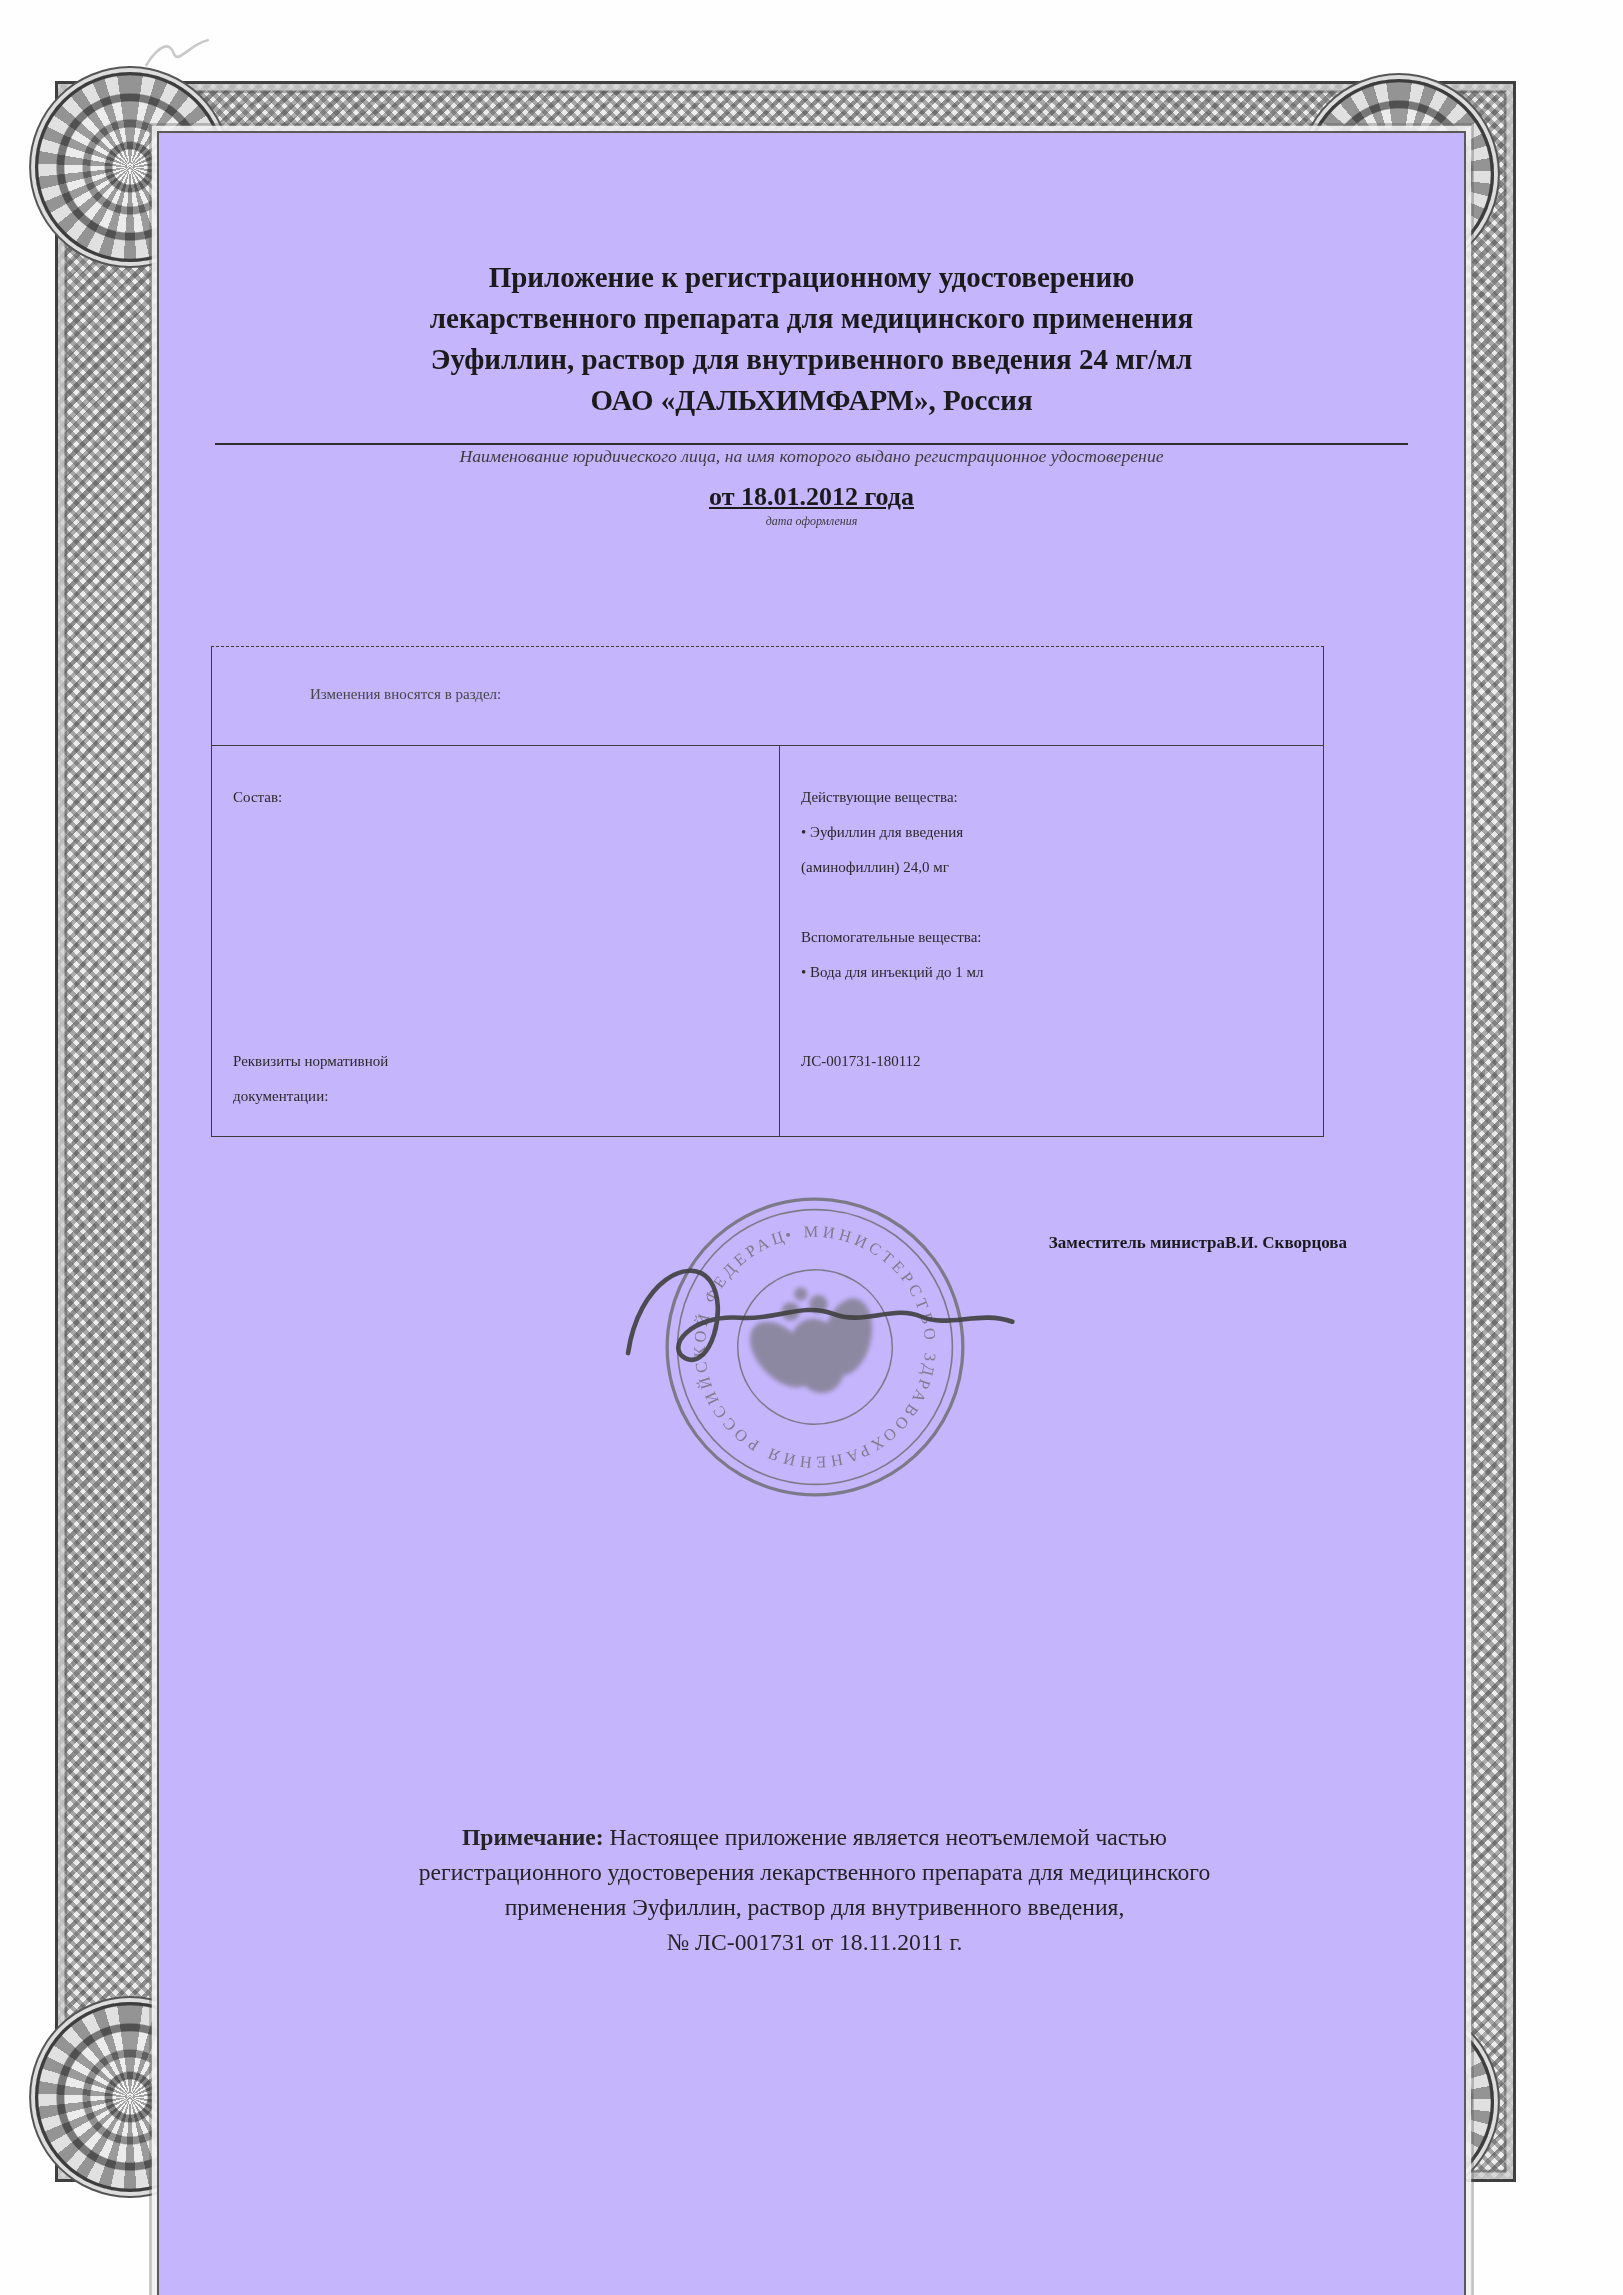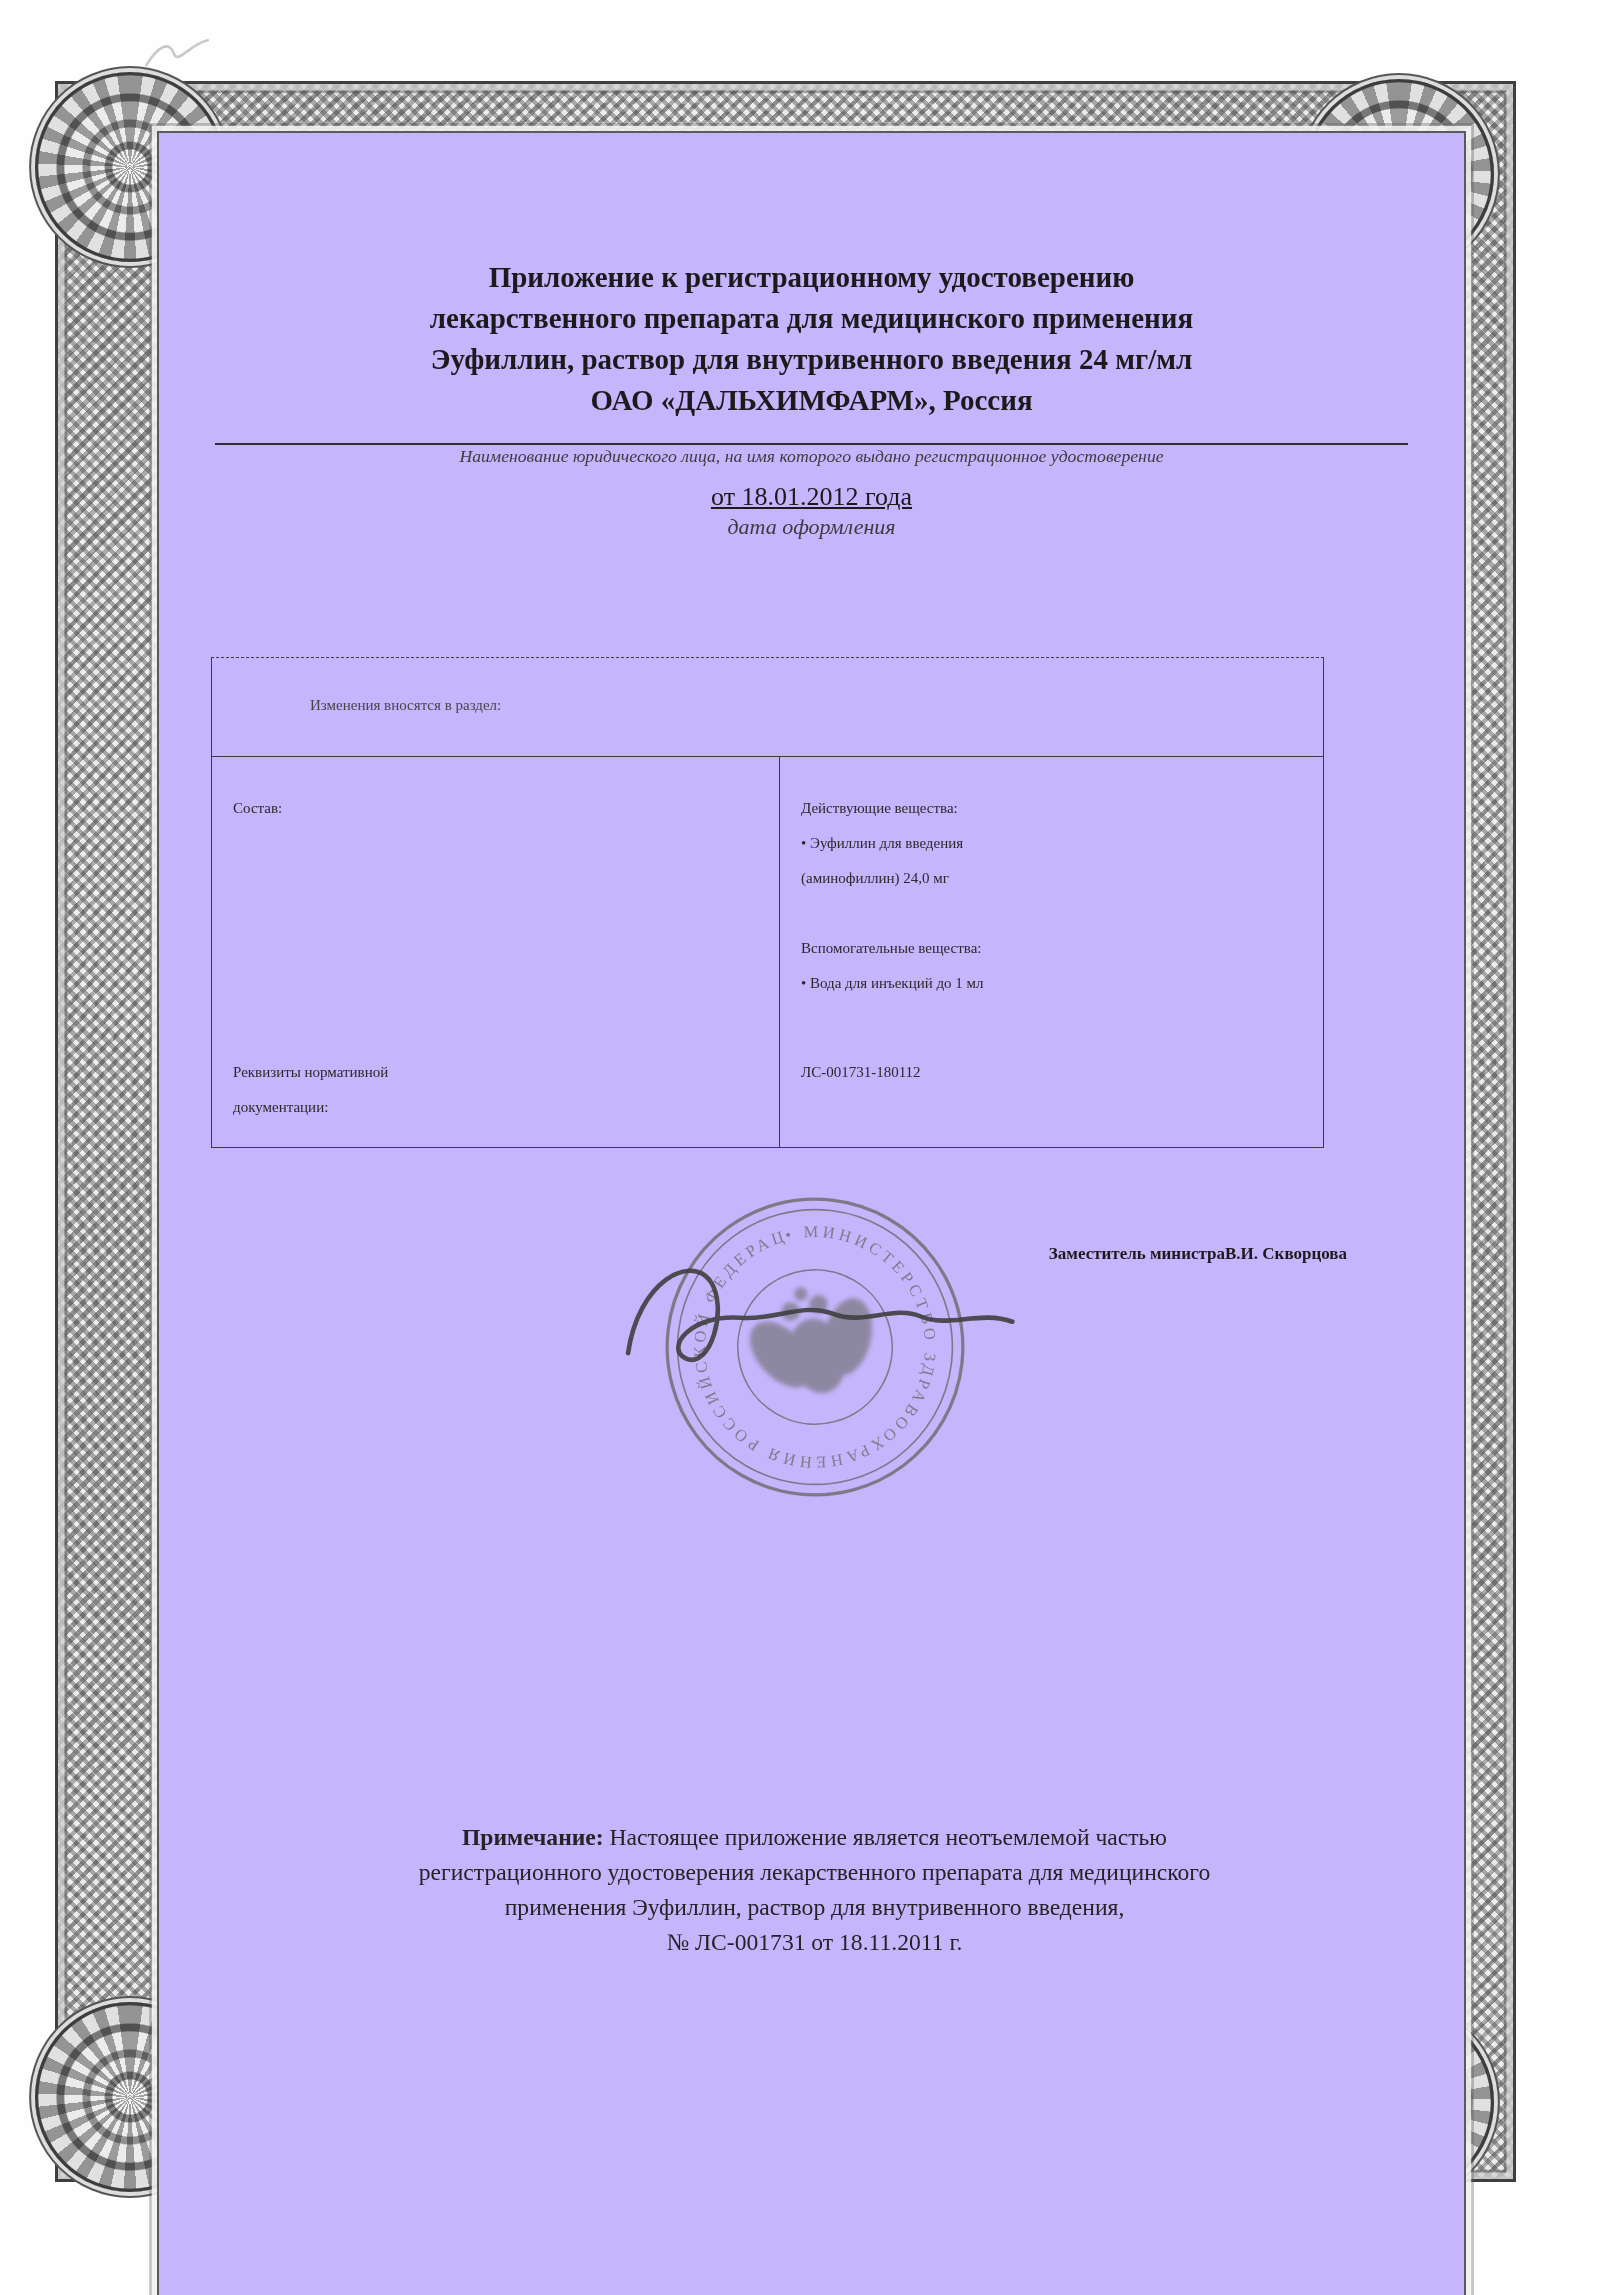--- a/index.html
+++ b/index.html
@@ -35,22 +35,22 @@
   .rosette.tr{left:1304px;top:79px;}
   .rosette.bl{left:35px;top:2002px;}
   .rosette.br{left:1304px;top:2007px;}
   .pencil-mark{position:absolute;left:141px;top:31px;opacity:.45;}
 
   
   .content{position:absolute;inset:0;padding:124px 52px 0;box-sizing:border-box;}
   .title-line{text-align:center;font-weight:bold;font-size:29px;line-height:41px;color:#1b1b1b;}
   .legal-sep{margin:22px 3.9px 0;border-top:2px solid #2e2e2e;}
   .legal-caption{text-align:center;font-style:italic;font-size:17.7px;color:#3c3c3c;margin-top:1.3px;}
-  .date-line{margin-top:14.4px;text-align:center;font-weight:normal;font-size:26px;text-decoration:underline;color:#1b1b1b;}
-  .date-caption{text-align:center;font-style:italic;font-size:22px;color:#3c3c3c;margin-top:2.6px;}
+  .date-line{margin-top:14.4px;text-align:center;font-weight:bold;font-size:26px;text-decoration:underline;color:#1b1b1b;}
+  .date-caption{text-align:center;font-style:italic;font-size:12px;color:#3c3c3c;margin-top:2.6px;}
 
   .doc-table{
     margin-top:117px;width:1113px;box-sizing:border-box;
     border:1.3px solid #3c3c3c;border-top:1.3px dashed #3c3c3c;
     font-size:15px;line-height:35px;color:#2a2a2a;
   }
   .table-header-row{min-height:99px;border-bottom:1.3px solid #3c3c3c;padding:30px 26px 0 98px;box-sizing:border-box;color:#474747;}
   .table-body{display:grid;grid-template-columns:568px 1fr;grid-template-rows:268px 122px;}
   .cell{padding:34px 19.6px 0 21px;box-sizing:border-box;}
   .cell.left{border-right:1.3px solid #3c3c3c;}

